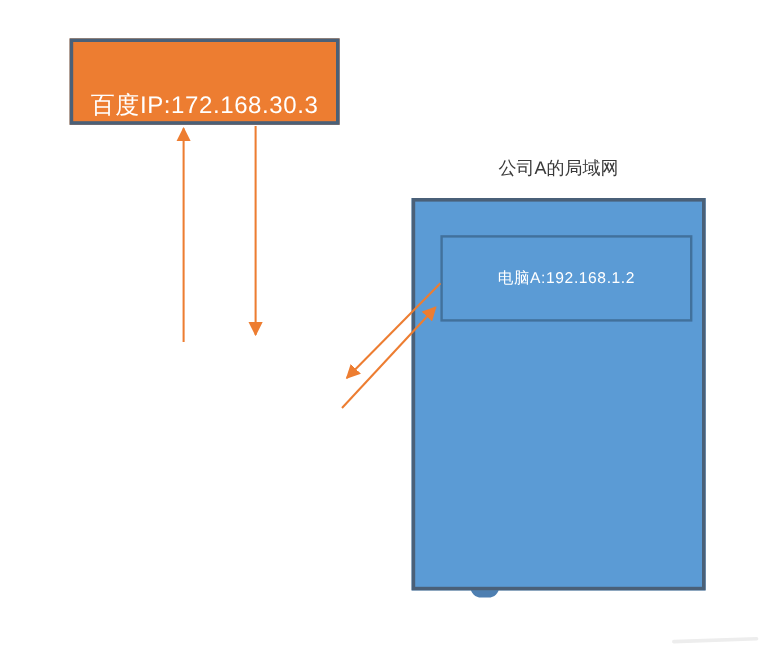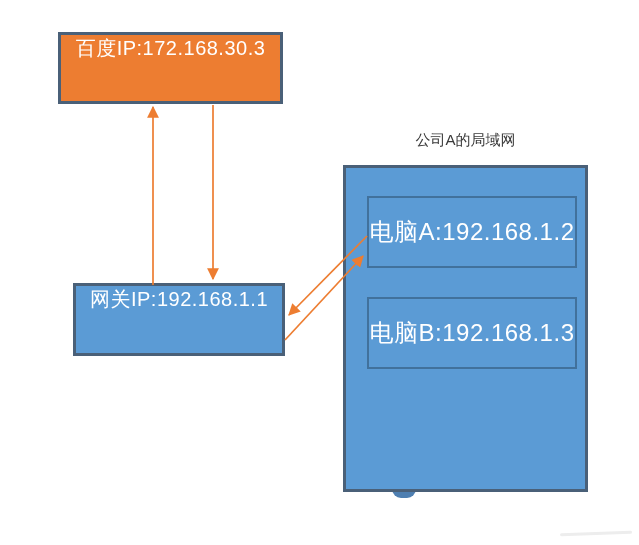--- a/index.html
+++ b/index.html
@@ -8,21 +8,21 @@
     position: relative;
     width: 639px;
     height: 545px;
     background: #ffffff;
     overflow: hidden;
   }
   .node {
     position: absolute;
     box-sizing: border-box;
     display: flex;
-    align-items: flex-start;
+    align-items: flex-end;
     justify-content: center;
     color: var(--node-text, #ffffff);
     font-size: 20px;
     letter-spacing: 0.5px;
     white-space: nowrap;
   }
   .node-baidu {
     left: 58px; top: 32px; width: 225px; height: 72px;
     background: var(--node-orange, #ED7D31);
     border: 3px solid var(--outer-border, #4A6078);
@@ -57,21 +57,21 @@
   .computer {
     position: absolute;
     box-sizing: border-box;
     left: 367px; width: 210px; height: 72px;
     background: var(--node-blue, #5B9BD5);
     border: 2px solid var(--inner-border, #41719C);
     display: flex;
     align-items: center;
     justify-content: center;
     color: var(--node-text, #ffffff);
-    font-size: 24px;
+    font-size: 13px;
     letter-spacing: 0.5px;
     white-space: nowrap;
     z-index: 3;
   }
   .computer-a { top: 196px; }
   .computer-b { top: 297px; }
   .computer-c { top: 396px; }
   .arrow-layer {
     position: absolute;
     left: 0; top: 0;
@@ -98,37 +98,31 @@
 <body>
 
 <div class="canvas">
 
   <div class="artifact-smudge"></div>
 
   <div class="node node-baidu">
     <span>百度IP:172.168.30.3</span>
   </div>
 
-  <div class="node node-gateway">
-    <span>网关IP:192.168.1.1</span>
-  </div>
 
   <div class="lan-title">公司A的局域网</div>
 
   <div class="lan-bump"></div>
 
   <div class="lan-container"></div>
 
   <div class="computer computer-a">
     <span>电脑A:192.168.1.2</span>
   </div>
 
-  <div class="computer computer-b">
-    <span>电脑B:192.168.1.3</span>
-  </div>
 
 
   <svg class="arrow-layer" viewBox="0 0 639 545" xmlns="http://www.w3.org/2000/svg">
     <defs>
       <marker id="ah" viewBox="0 0 10 10" refX="9" refY="5" markerWidth="7" markerHeight="7" orient="auto-start-reverse">
         <path class="arrow-head" d="M 0 0 L 10 5 L 0 10 z"></path>
       </marker>
     </defs>
 
     <line class="arrow-line" x1="153" y1="285" x2="153" y2="107" marker-end="url(#ah)"></line>

